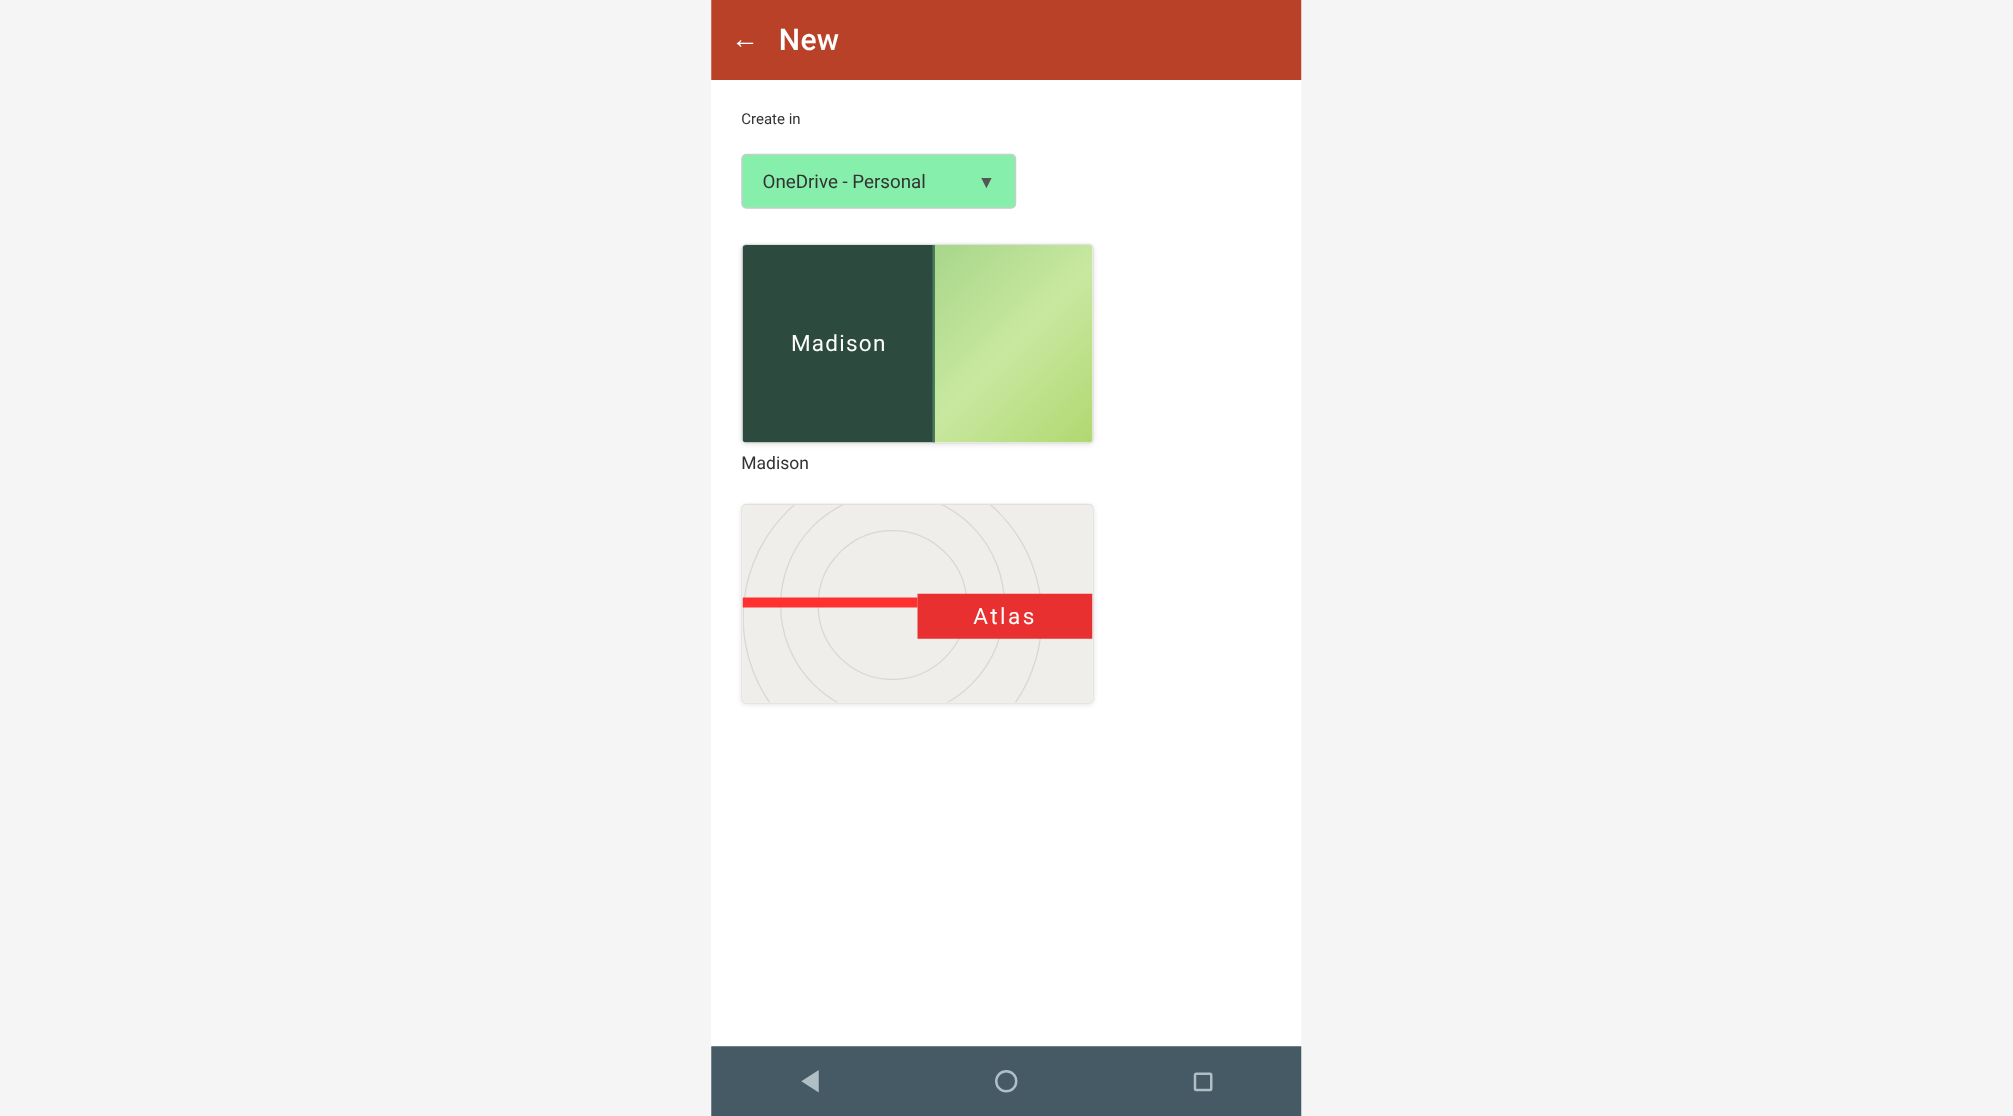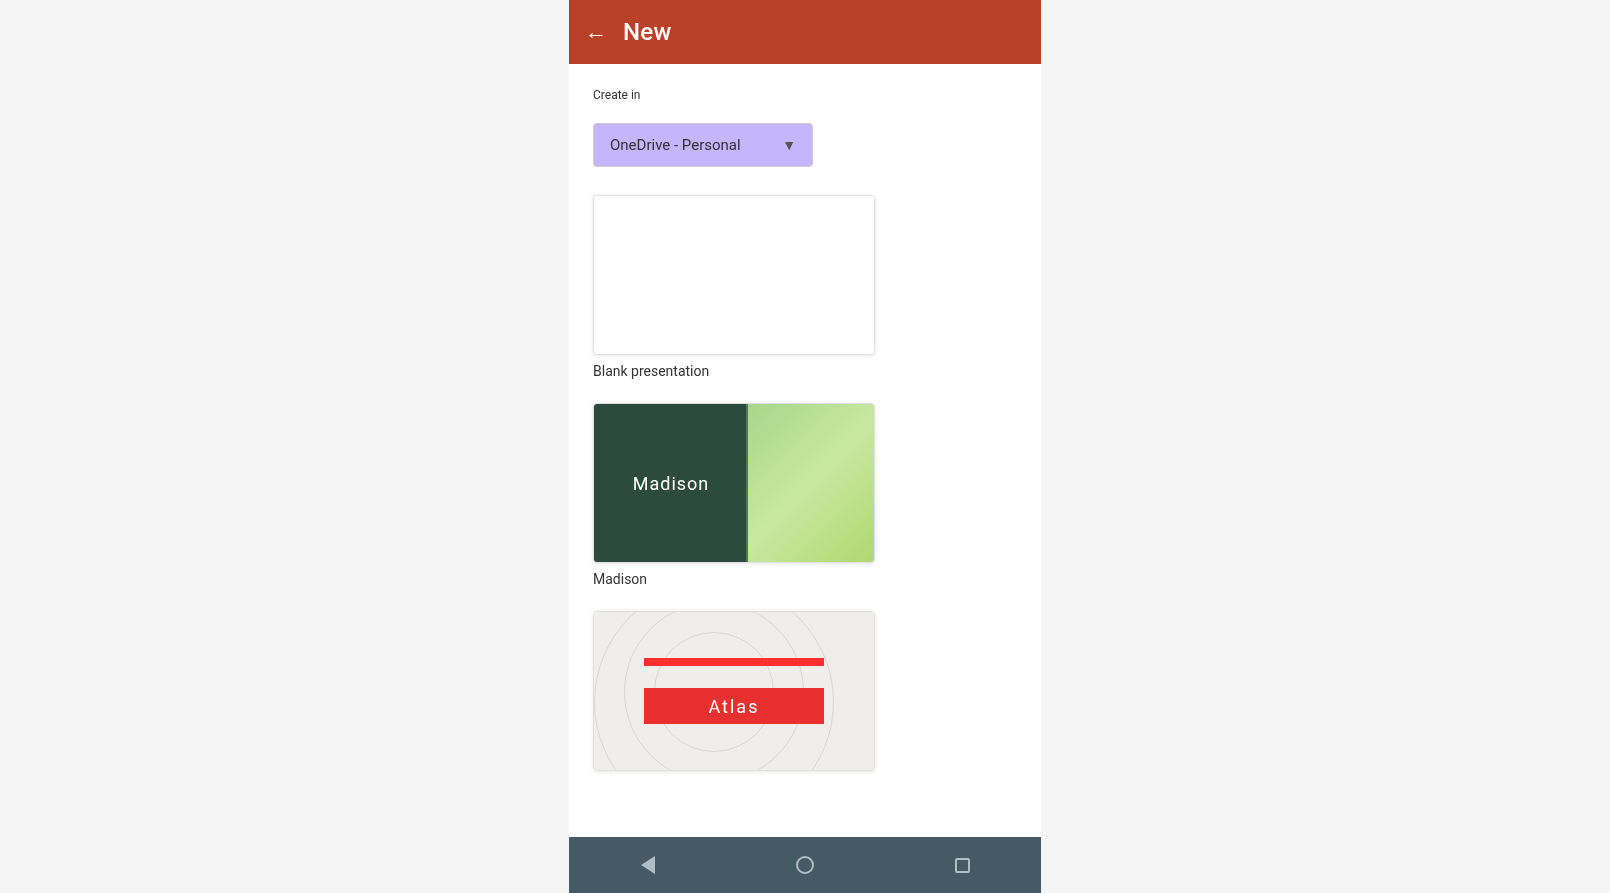--- a/index.html
+++ b/index.html
@@ -70,21 +70,21 @@
 
     
     .dropdown {
       border: 1px solid #cccccc;
       border-radius: 4px;
       padding: 12px 16px;
       display: flex;
       align-items: center;
       justify-content: space-between;
       width: 220px;
-      background: #c4b5fd;
+      background: #86efac;
       cursor: pointer;
       margin-bottom: 28px;
       margin-top: 21px;
     }
 
     .dropdown-text {
       font-size: 15px;
       color: #333333;
     }
 
@@ -163,23 +163,22 @@
       z-index: 1;
     }
 
     
     .atlas-thumbnail {
       width: 100%;
       height: 100%;
       background: #f0eeeb;
       position: relative;
       display: flex;
-      flex-direction: column;
-      align-items: center;
-      justify-content: center;
+      flex-direction: row;
+      align-items: center;
       overflow: hidden;
     }
 
     .atlas-circles {
       position: absolute;
       width: 100%;
       height: 100%;
       top: 0;
       left: 0;
     }
@@ -276,26 +275,20 @@
 
   <div class="content">
 
     <div class="create-in-label">Create in</div>
 
     <div class="dropdown">
       <span class="dropdown-text">OneDrive - Personal</span>
       <span class="dropdown-arrow">▼</span>
     </div>
 
-    <div class="template-item">
-      <div class="template-thumbnail">
-        <div class="blank-thumbnail"></div>
-      </div>
-      <div class="template-name">Blank presentation</div>
-    </div>
 
     <div class="template-item">
       <div class="template-thumbnail">
         <div class="madison-thumbnail">
           <div class="madison-left">
             <span class="madison-text">Madison</span>
             <div class="madison-divider"></div>
           </div>
           <div class="madison-right"></div>
         </div>

